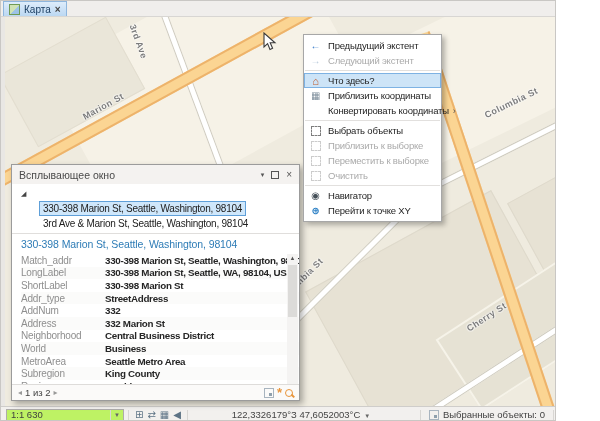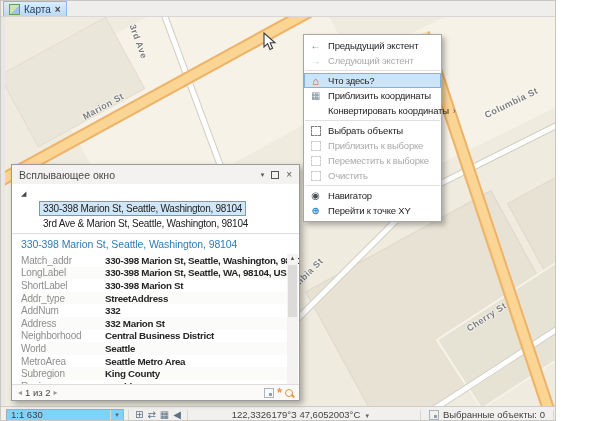--- a/index.html
+++ b/index.html
@@ -75,21 +75,21 @@
   .pg-arrow{color:#999;font-size:8px;}
   .pf-spacer{flex:1;}
   .selrect-ico{width:8px;height:8px;border:1px solid #a8b4bf;position:relative;}
   .selrect-ico::after{content:"";position:absolute;right:1px;bottom:1px;width:3px;height:3px;background:#8fa0ad;}
   .flash-ico{color:#e8953c;font-size:13px;font-weight:bold;line-height:8px;}
   .mag-ico{width:6px;height:6px;border:1.5px solid #e8953c;border-radius:50%;position:relative;display:inline-block;}
   .mag-ico::after{content:"";position:absolute;width:4px;height:1.5px;background:#e8953c;right:-3px;bottom:-1px;transform:rotate(45deg);}
   
   .statusbar{position:absolute;left:0;top:405px;width:600px;height:16px;background:#f2f0ee;border-top:1px solid #cfcdca;
              display:flex;align-items:center;font-size:9.5px;color:#3f3f3f;box-sizing:border-box;}
-  .combo{margin-left:5px;width:118px;height:12px;background:#7dd3fc;border:1px solid #aeacaa;display:flex;align-items:center;
+  .combo{margin-left:5px;width:118px;height:12px;background:#bef264;border:1px solid #aeacaa;display:flex;align-items:center;
          padding-left:4px;box-sizing:border-box;}
   .combo-arrow{margin-left:auto;color:#666;font-size:6px;padding:0 3px;border-left:1px solid #d9d7d4;height:10px;display:flex;align-items:center;}
   .sbsep{width:1px;height:10px;background:#d8d6d3;margin:0 4px;}
   .sb-ico{color:#5d7385;font-size:10px;margin:0 2px;line-height:10px;}
   .sb-center{position:absolute;left:0;right:0;text-align:center;pointer-events:none;color:#444;}
   .sb-chev{font-size:6px;color:#666;margin-left:4px;pointer-events:auto;}
   .sb-right{margin-left:auto;display:flex;align-items:center;gap:4px;margin-right:5px;}
   .pausebars{display:inline-flex;gap:2px;}
   .pausebars i{width:2.5px;height:8px;background:#33506b;}
   .refresh-ico{color:#1779c4;font-weight:bold;font-size:12px;line-height:10px;}
@@ -232,21 +232,21 @@
       <div class="frow">
         <span class="flabel">Address</span>
         <span class="fvalue">332 Marion St</span>
       </div>
       <div class="frow">
         <span class="flabel">Neighborhood</span>
         <span class="fvalue">Central Business District</span>
       </div>
       <div class="frow">
         <span class="flabel">World</span>
-        <span class="fvalue">Seattle</span>
+        <span class="fvalue">Business</span>
       </div>
       <div class="frow">
         <span class="flabel">MetroArea</span>
         <span class="fvalue">Seattle Metro Area</span>
       </div>
       <div class="frow">
         <span class="flabel">Subregion</span>
         <span class="fvalue">King County</span>
       </div>
       <div class="frow">

